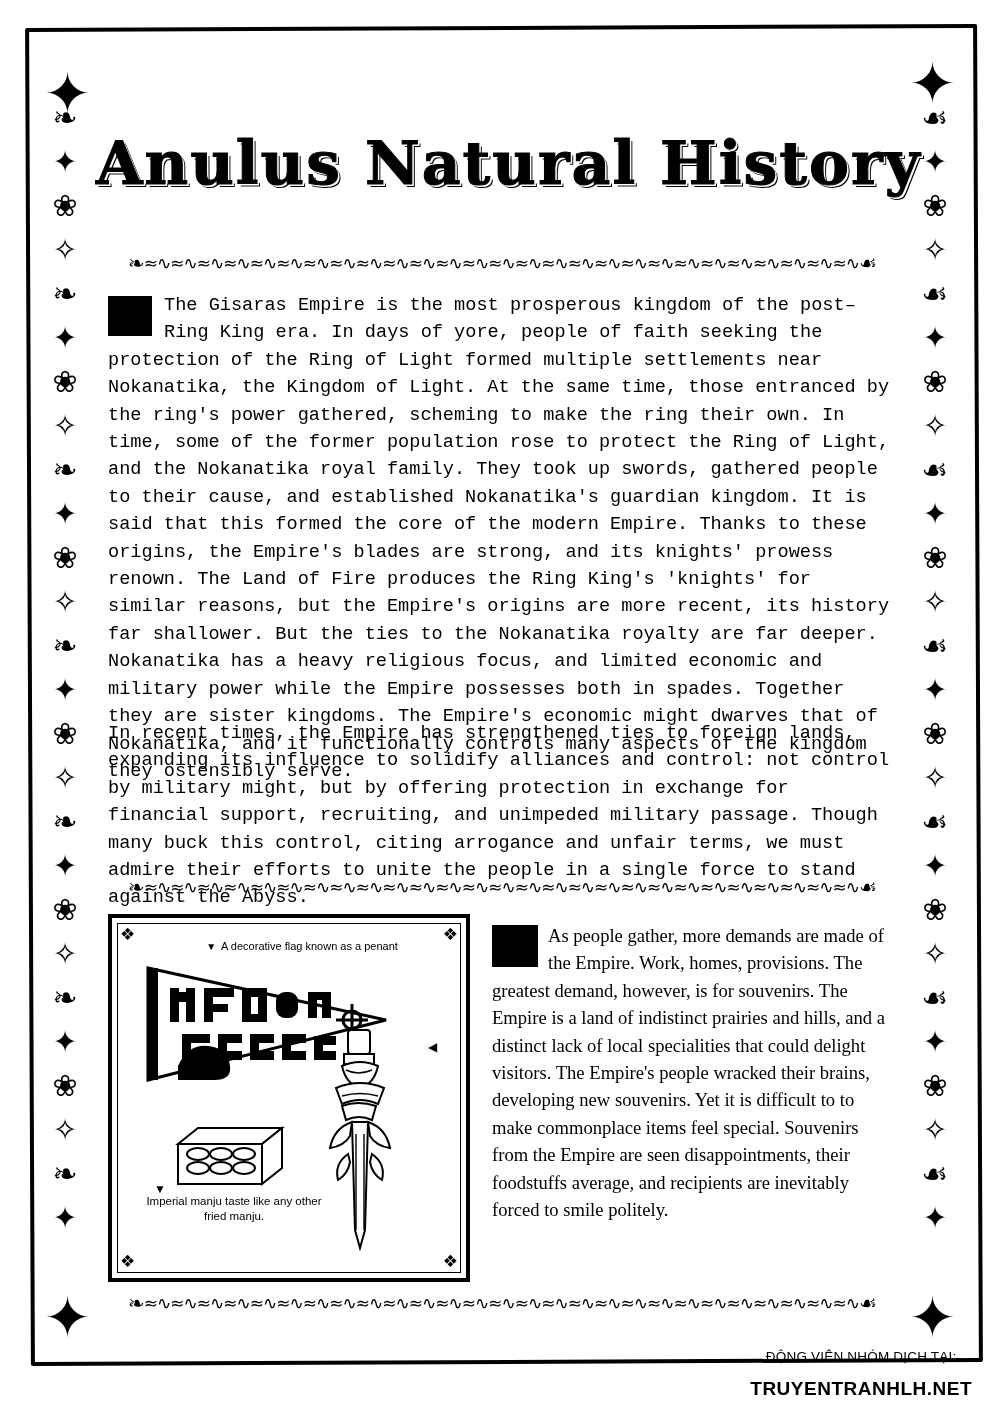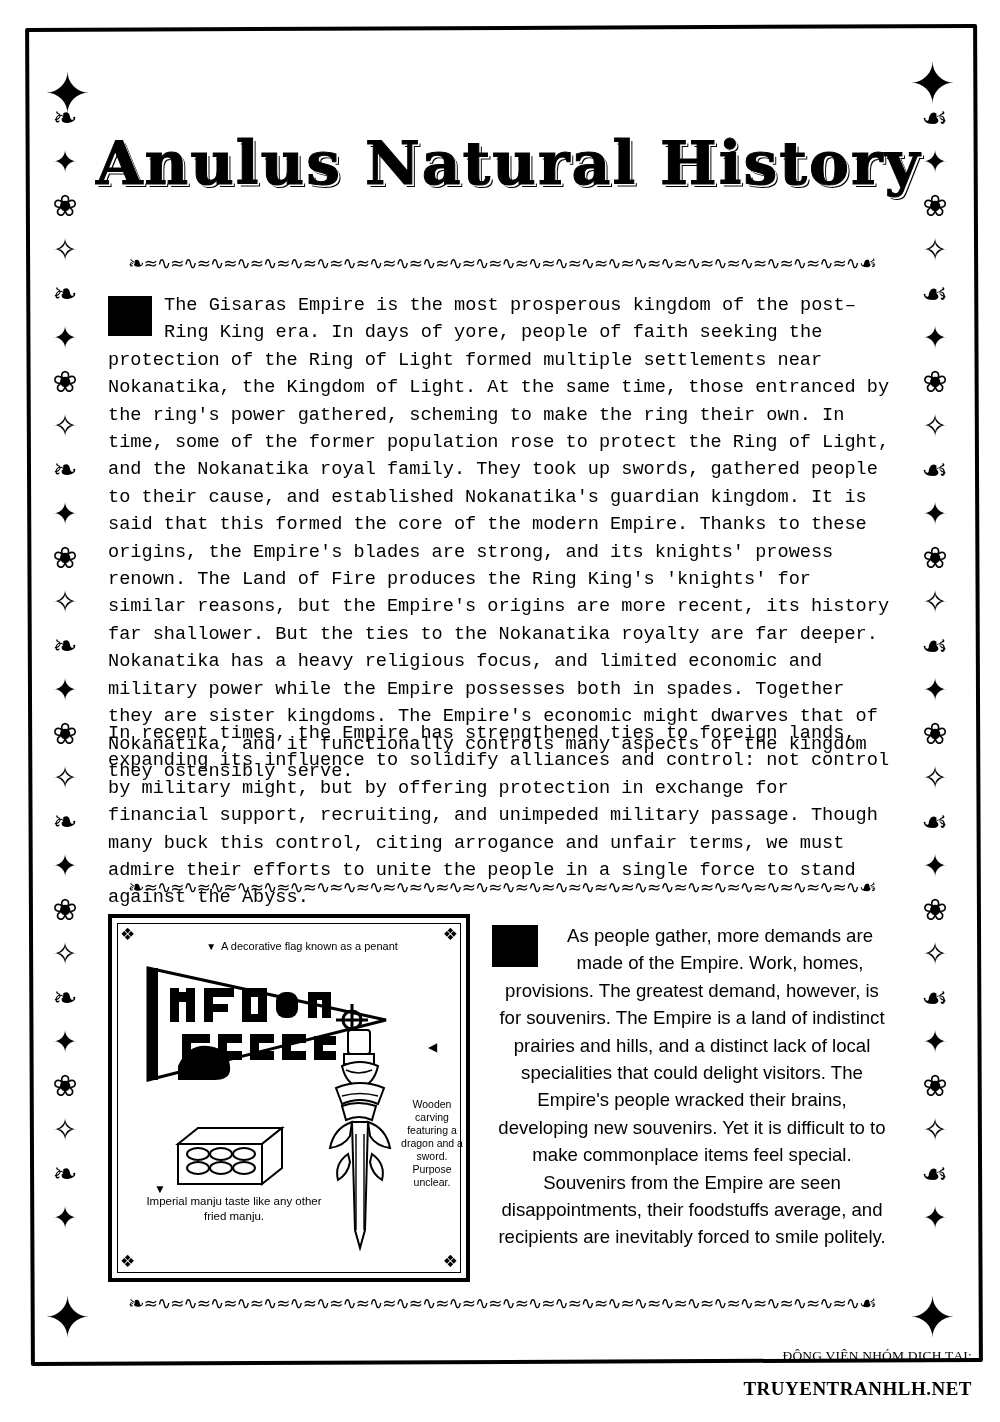--- a/index.html
+++ b/index.html
@@ -208,36 +208,35 @@
     width: 200px;
     font-size: 11.5px;
     line-height: 15px;
     text-align: center;
   }
 
   
   #para3 {
     position: absolute;
     left: 492px; top: 922px; width: 400px;
-    font-family: Liberation Sans, sans-serif;
+    font-family: Liberation Serif, serif;
     font-size: 18.6px;
     line-height: 27.4px;
-    text-align: center;
   }
   #para3 .dropcap {
     width: 46px; height: 42px;
     margin: 3px 10px 0 0;
   }
 
   
   .credit {
     position: absolute;
     right: 28px; bottom: 22px;
-    text-align: right;
-    font-family: Liberation Serif, serif;
+    text-align: center;
+    font-family: Liberation Sans, sans-serif;
   }
   .credit .line1 {
     font-size: 13.5px;
     letter-spacing: 0.2px;
   }
   .credit .line2 {
     font-size: 19px;
     font-weight: bold;
     letter-spacing: 0.5px;
     margin-top: 14px;
@@ -404,21 +403,20 @@
           <path d="M36 128 q-14 10 -10 26 q10 -6 12 -18 z"></path>
         </g>
         <g stroke="#000" stroke-width="1.4" fill="none">
           <path d="M44 108 l0 96 M52 108 l0 96"></path>
           <path d="M34 44 q12 6 26 0"></path>
           <path d="M30 70 q18 -5 36 0"></path>
         </g>
       </svg>
     </div>
 
-    <div class="cap-carving">Wooden carving featuring a dragon and a sword. Purpose unclear.</div>
 
     <div class="manju">
       <svg width="118" height="80" viewBox="0 0 118 80">
         <g stroke="#000" fill="#fff" stroke-width="2">
           <polygon points="8,28 28,12 112,12 92,28"></polygon>
           <polygon points="8,28 92,28 92,68 8,68"></polygon>
           <polygon points="92,28 112,12 112,52 92,68"></polygon>
           <ellipse cx="28" cy="38" rx="11" ry="6"></ellipse>
           <ellipse cx="51" cy="38" rx="11" ry="6"></ellipse>
           <ellipse cx="74" cy="38" rx="11" ry="6"></ellipse>

